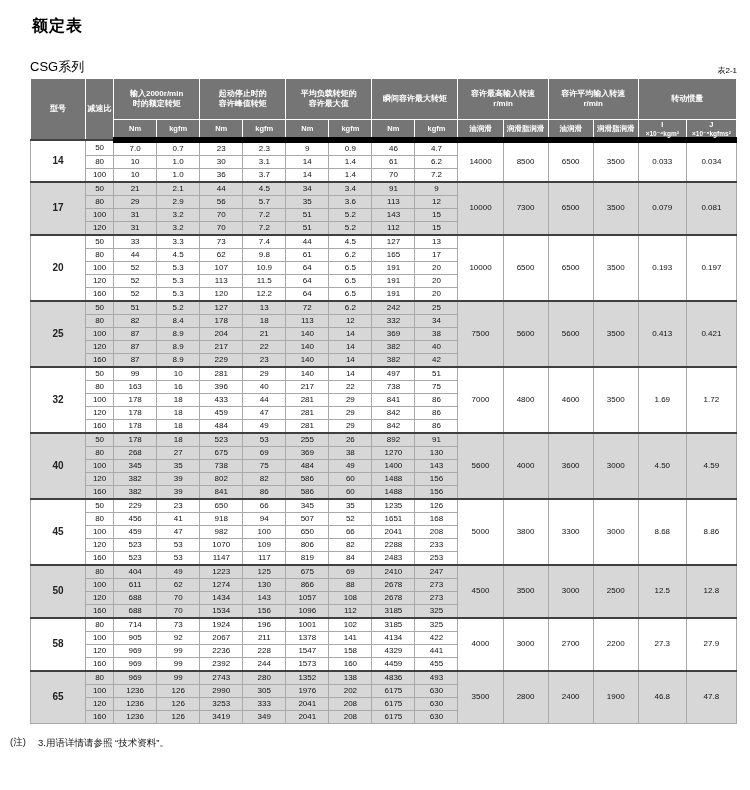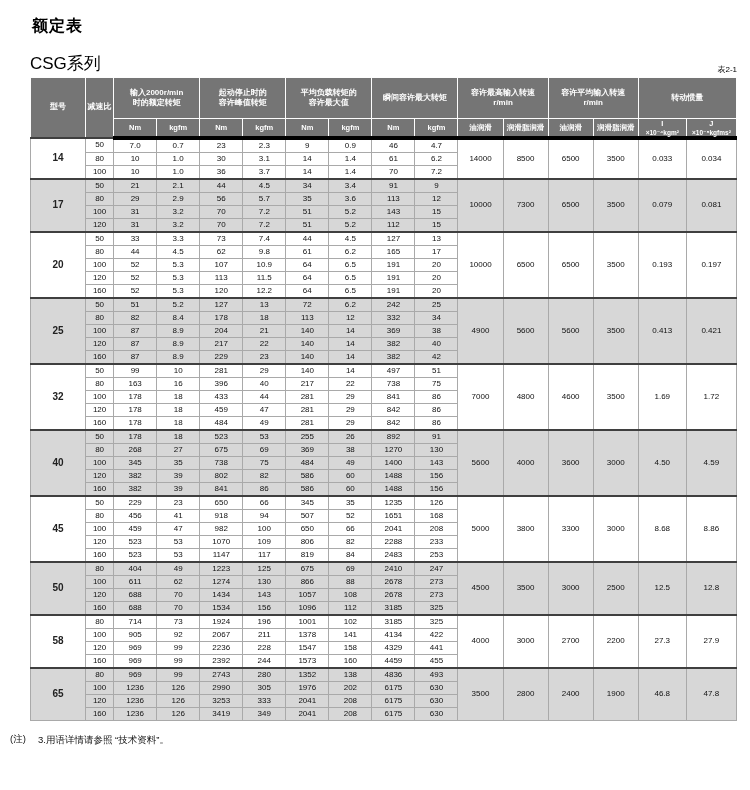--- a/index.html
+++ b/index.html
@@ -2,33 +2,33 @@
 <html><head>
 <meta charset="utf-8">
 <style>
   html,body{margin:0;padding:0;}
   body{
     width:750px;height:790px;background:#ffffff;
     font-family:"Liberation Sans","DejaVu Sans",sans-serif;
     color:#111;-webkit-font-smoothing:antialiased;
   }
   .page{padding:16px 13px 0 30px;position:relative;}
-  h1.title{font-size:16px;font-weight:bold;margin:0 0 15px 2px;letter-spacing:1px;color:#000;}
+  h1.title{font-size:16px;font-weight:bold;margin:0 0 21px 2px;letter-spacing:1px;color:#000;}
   .series-row{display:flex;justify-content:space-between;align-items:flex-end;width:707px;margin-bottom:2px;}
-  .series{font-size:17px;color:#000;text-align:center;}
+  .series{font-size:13px;color:#000;text-align:center;}
   .tableno{font-size:8px;color:#000;margin-left:35px;}
   table{border-collapse:collapse;table-layout:fixed;width:707px;border:1.5px solid #454545;}
   thead th{
     background:#757575;color:#fff;font-weight:bold;font-size:8px;line-height:1.3;
     border:1px solid #fdfdfd;padding:1px 0;vertical-align:middle;text-align:center;
   }
   thead tr.main th{height:38px;}
   thead tr.units th{height:15px;font-size:7.5px;padding:0;}
   thead tr.units th div:nth-child(2){font-size:6.5px;line-height:1.1;}
-  thead tr.units th{border-bottom:4px solid #000000;}
+  thead tr.units th{border-bottom:6px solid #000000;}
   tbody td{
     border:1px solid #a9a9a9;font-size:8px;text-align:center;vertical-align:middle;
     padding:0;height:12px;line-height:1;background:#fff;color:#111;
   }
   tbody tr.shaded td{background:#d7d7d7;}
   tbody tr.gfirst td{border-top:2px solid #3f3f3f;}
   tbody td.model{font-size:10px;font-weight:bold;color:#222;}
   tbody td.speed,tbody td.inertia{font-size:8px;}
   .notes{margin:12px 0 0 -20px;font-size:9.5px;color:#111;}
   .nrow{display:flex;align-items:flex-start;}
@@ -587,21 +587,21 @@
           <td class="val">
             <div>6.2</div>
           </td>
           <td class="val">
             <div>242</div>
           </td>
           <td class="val">
             <div>25</div>
           </td>
           <td class="speed" rowspan="5">
-            <div>4900</div>
+            <div>7500</div>
           </td>
           <td class="speed" rowspan="5">
             <div>5600</div>
           </td>
           <td class="speed" rowspan="5">
             <div>5600</div>
           </td>
           <td class="speed" rowspan="5">
             <div>3500</div>
           </td>

